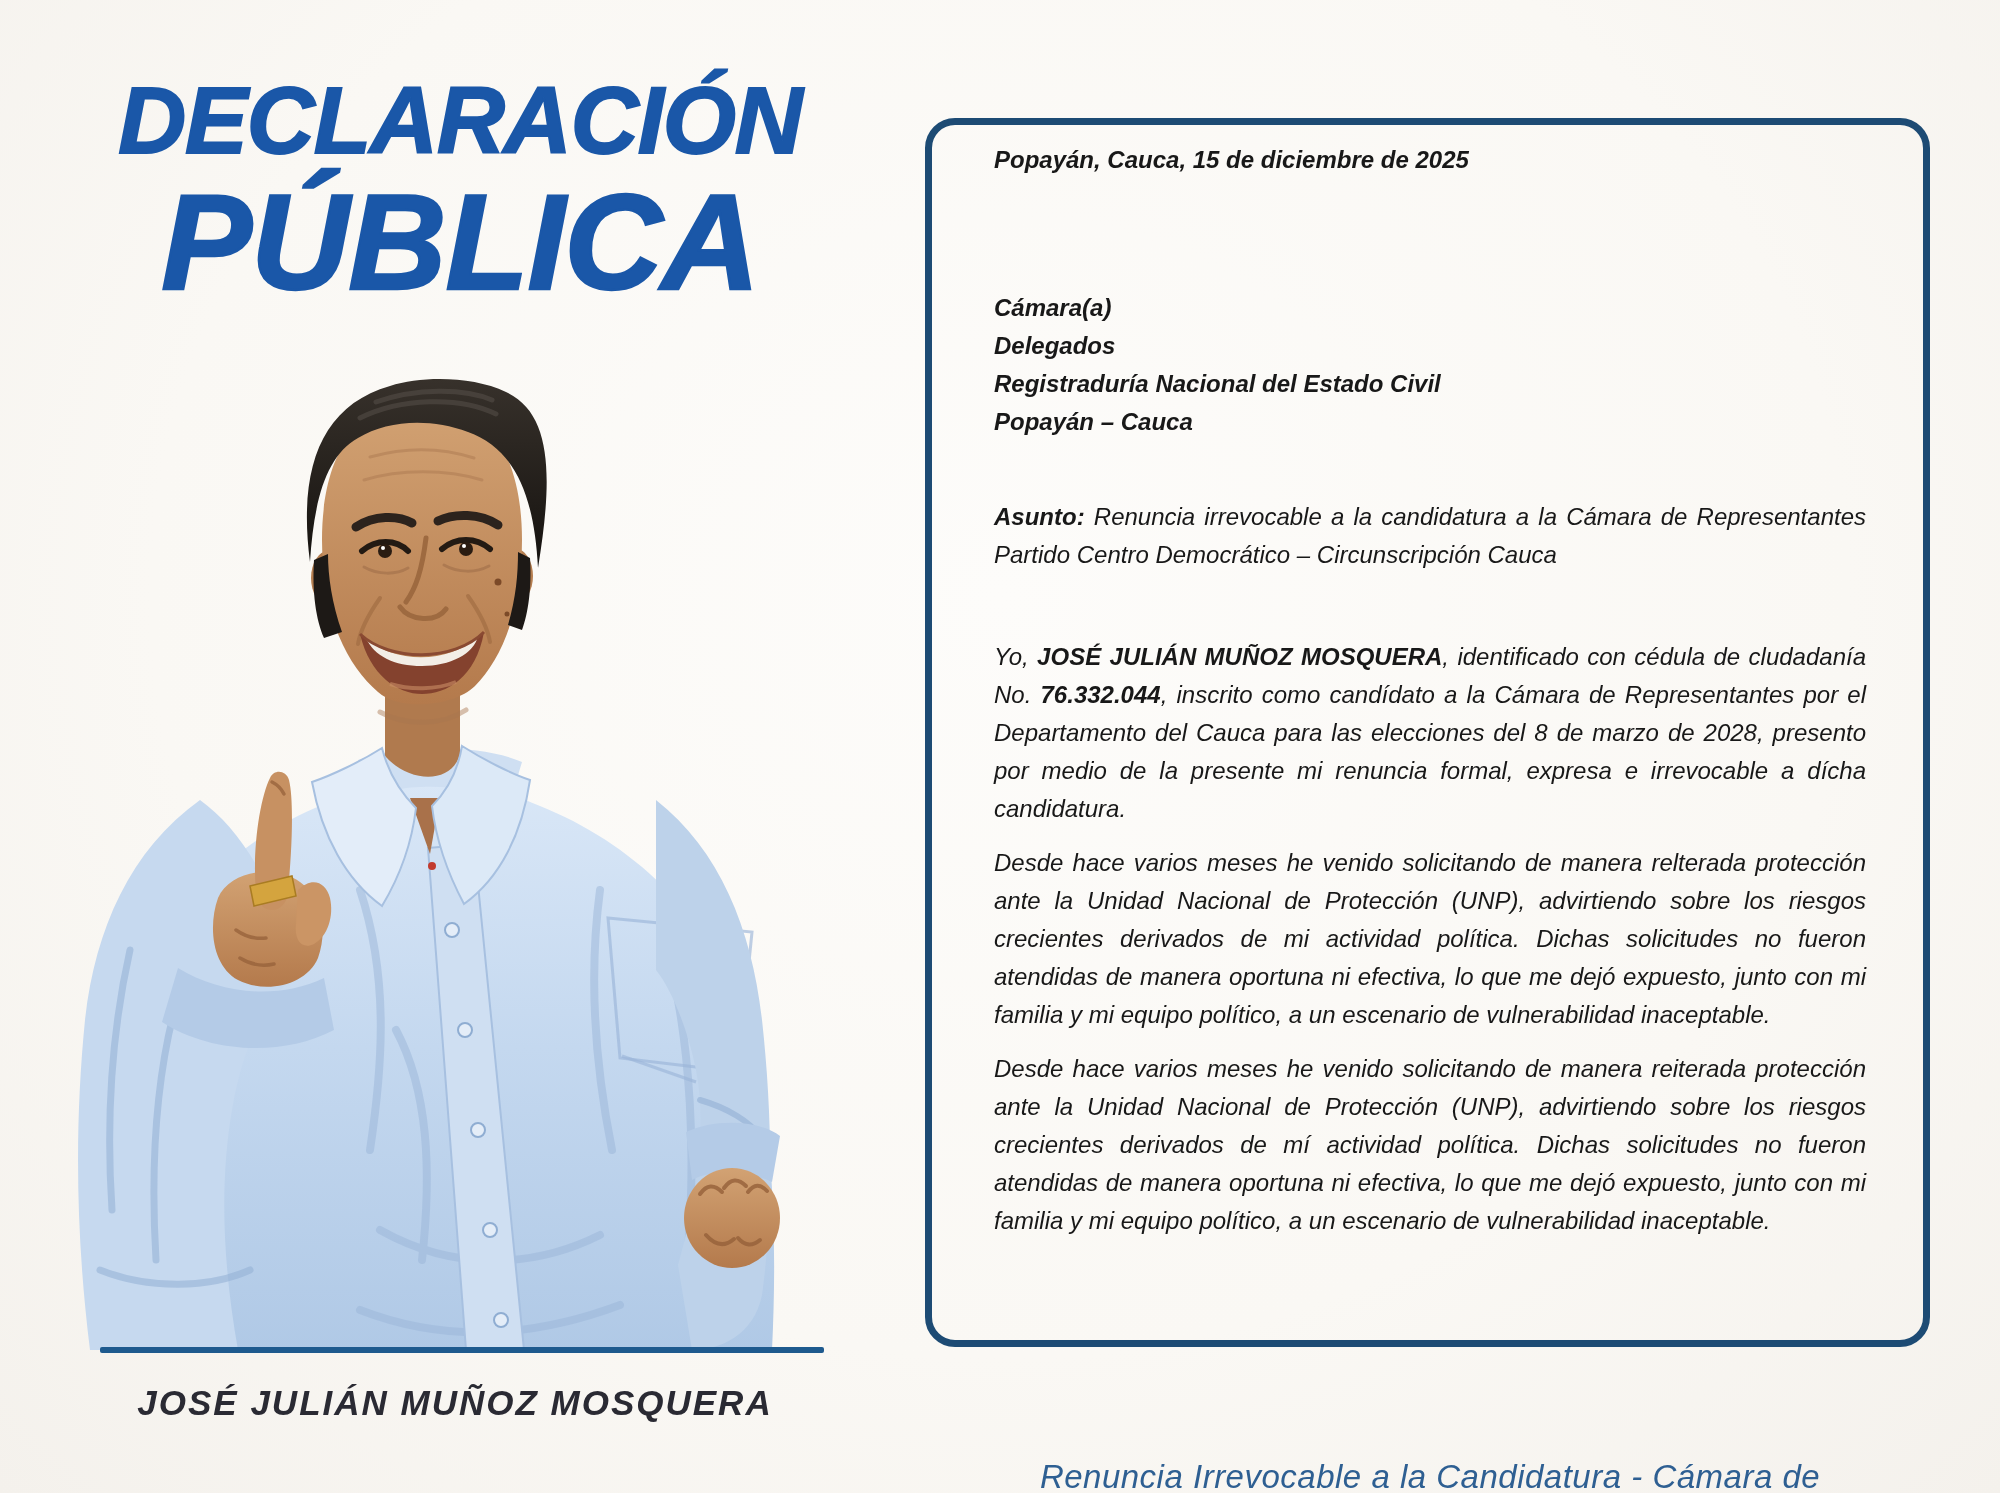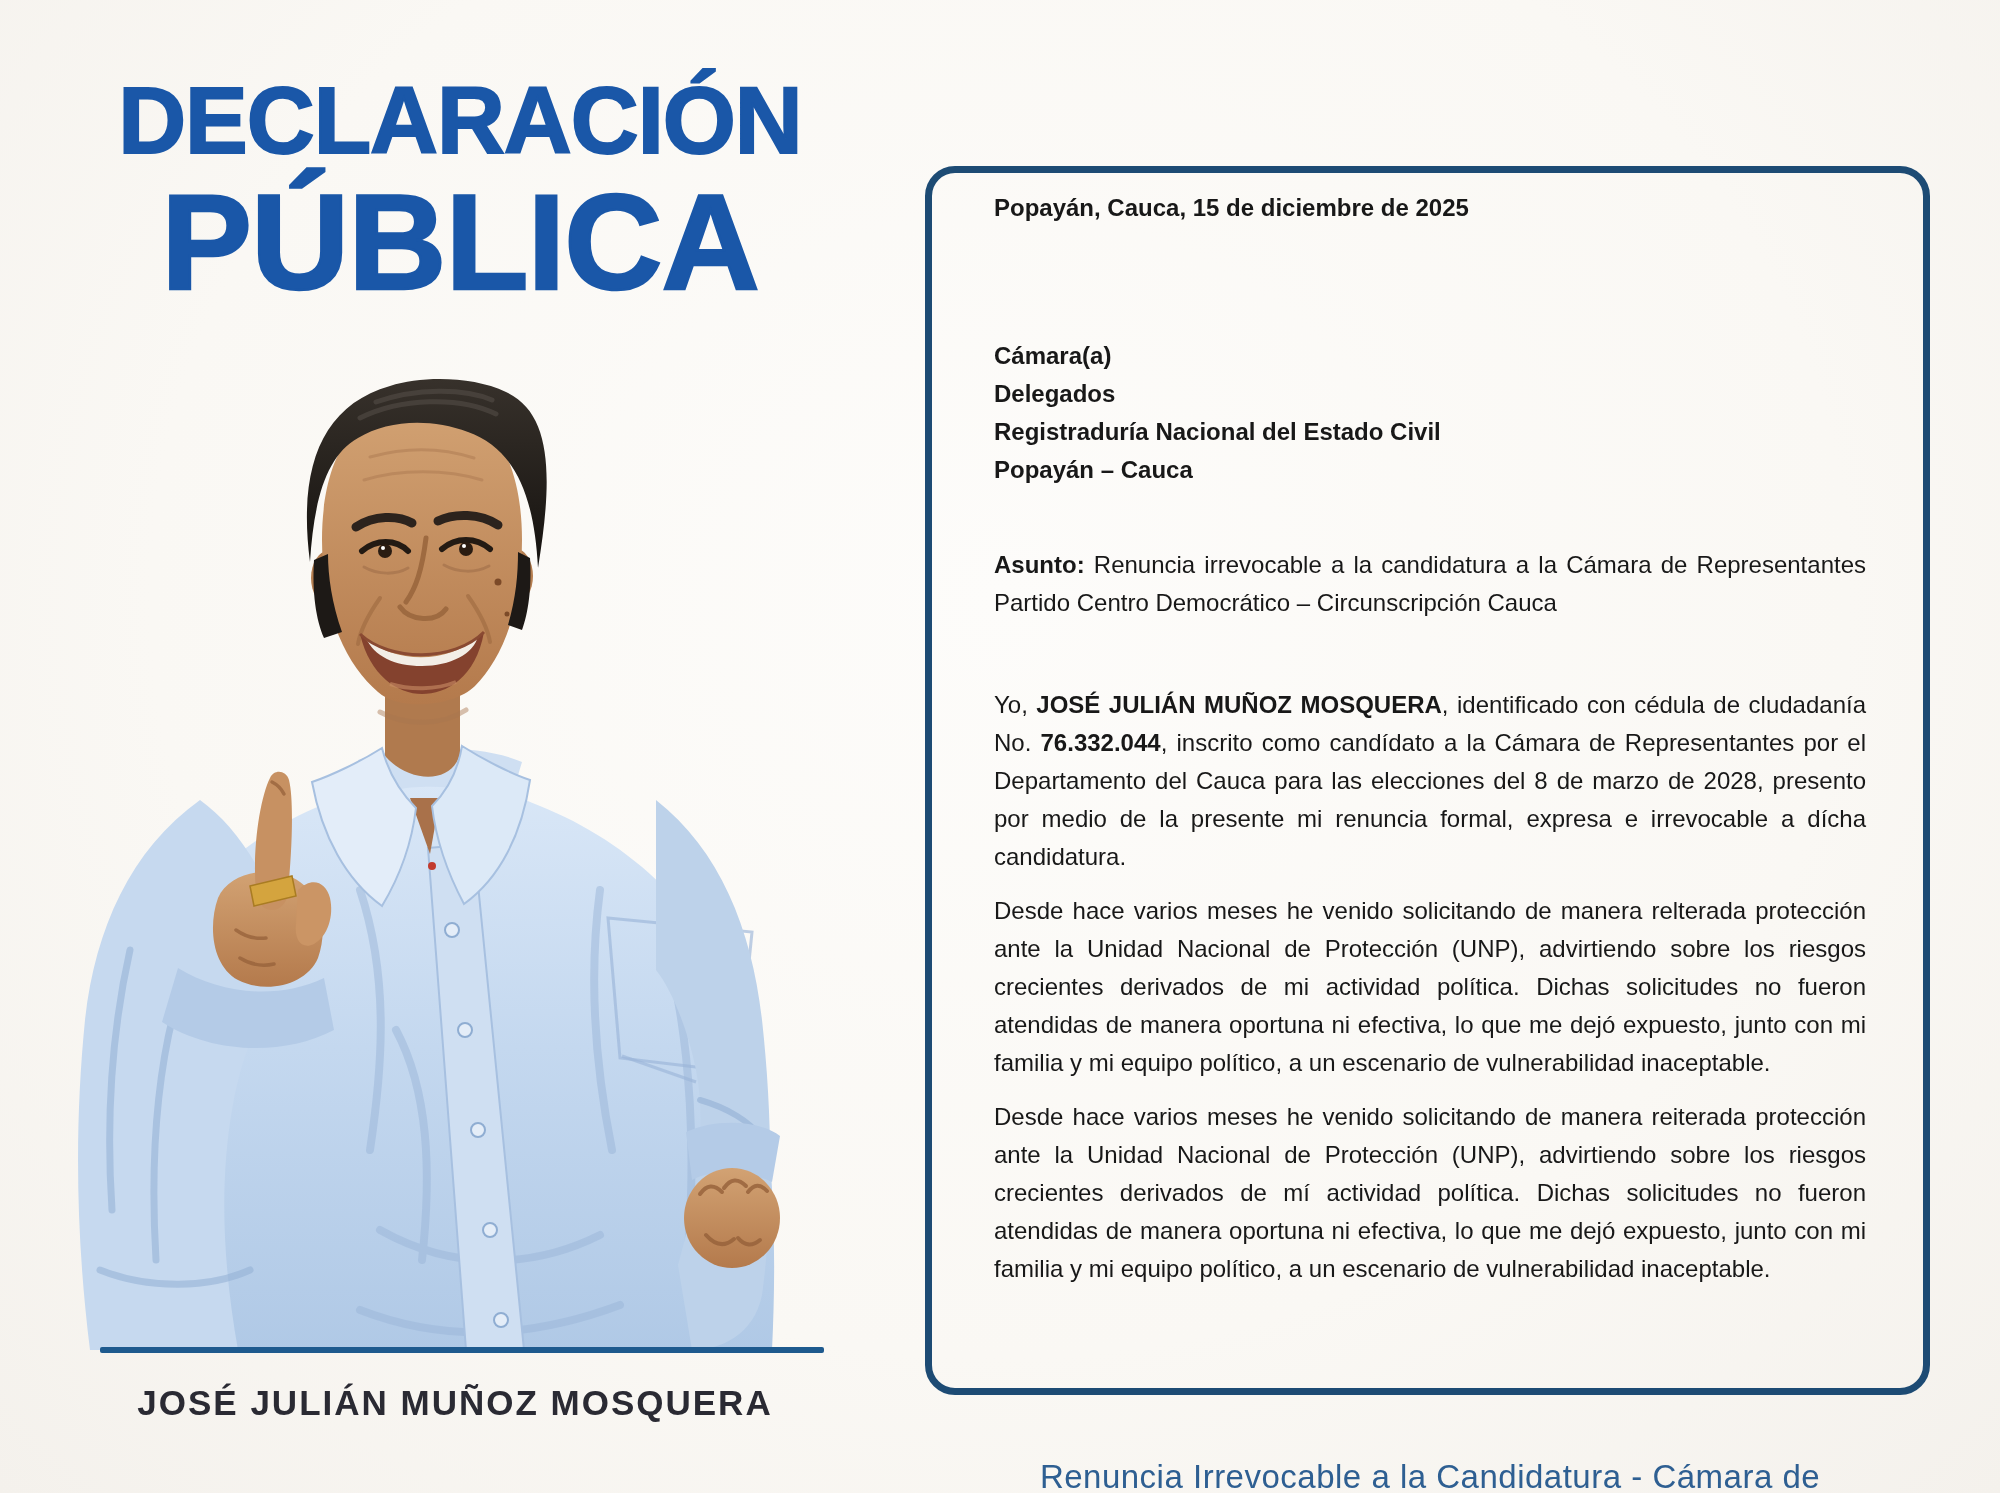--- a/index.html
+++ b/index.html
@@ -1,19 +1,20 @@
 <!DOCTYPE html>
 <html><head>
 <meta charset="utf-8">
 <style>
   html,body{margin:0;padding:0;background:#e8e8e8;}
   .canvas{
     position:relative;width:2000px;height:1493px;overflow:hidden;
     background:radial-gradient(ellipse at 50% 40%, #fdfcfa 0%, #faf8f4 60%, #f4f1ec 100%);
     font-family:"Liberation Sans","DejaVu Sans",sans-serif;
+    font-style:italic;
   }
   
   .title{
     position:absolute;left:70px;top:74px;width:780px;text-align:center;
     color:#1a57a8;font-weight:700;line-height:1;
   }
   .title-line1{
     font-size:94px;letter-spacing:-1px;
     -webkit-text-stroke:2px #1a57a8;
   }
@@ -27,21 +28,21 @@
     background:#1e5a8e;border-radius:2px;
   }
   .candidate-name{
     position:absolute;left:85px;top:1383px;width:740px;text-align:center;
     font-size:35px;font-weight:700;letter-spacing:2px;color:#2a2a33;
   }
   
   .letter-card{
     position:absolute;left:925px;top:118px;width:1005px;height:1229px;
     box-sizing:border-box;border:7px solid #1d4b74;border-radius:30px;
-    padding:16px 57px 0 62px;color:#181818;margin-top:48px;
+    padding:16px 57px 0 62px;color:#181818;
   }
   .letter-card p{margin:0;font-size:24px;line-height:38px;}
   .l-date{font-weight:700;margin-bottom:110px !important;}
   .l-recipient{font-weight:700;margin-bottom:57px !important;}
   .l-recipient span{display:block;}
   .l-subject{margin-bottom:64px !important;text-align:justify;}
   .l-body{text-align:justify;margin-bottom:16px !important;}
   .l-body:last-child{margin-bottom:0 !important;}
   
   .footer-caption{

